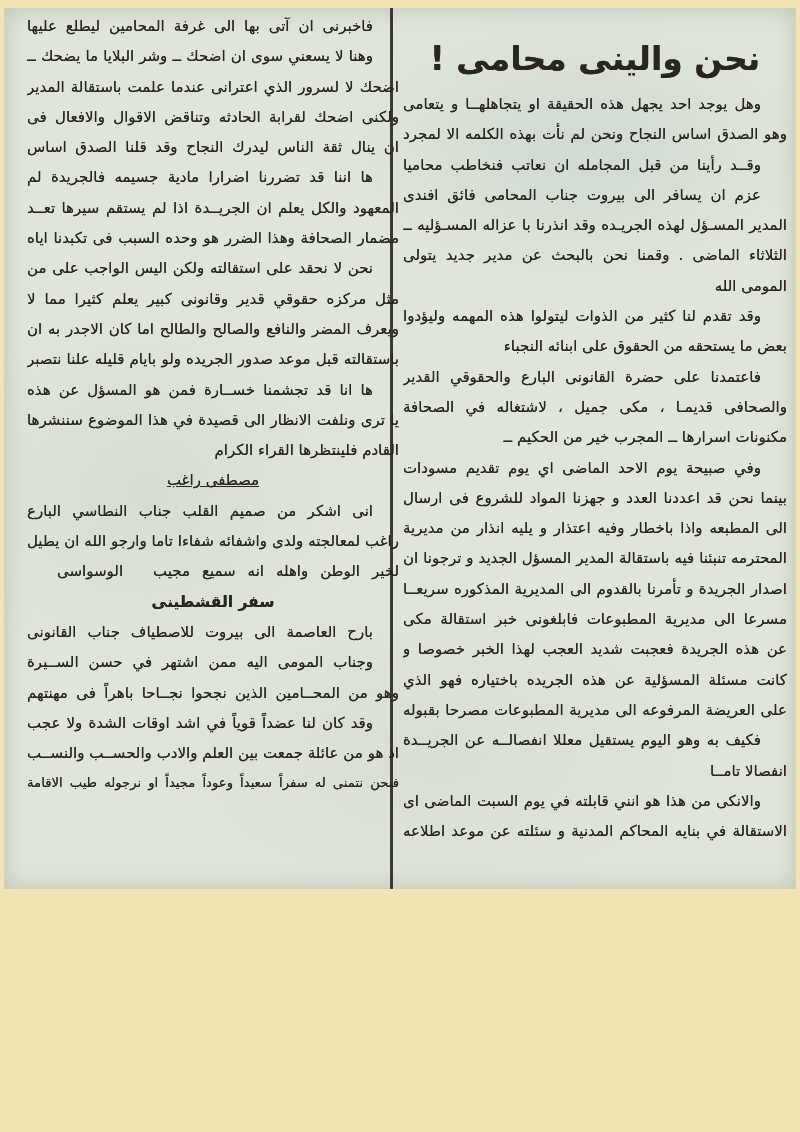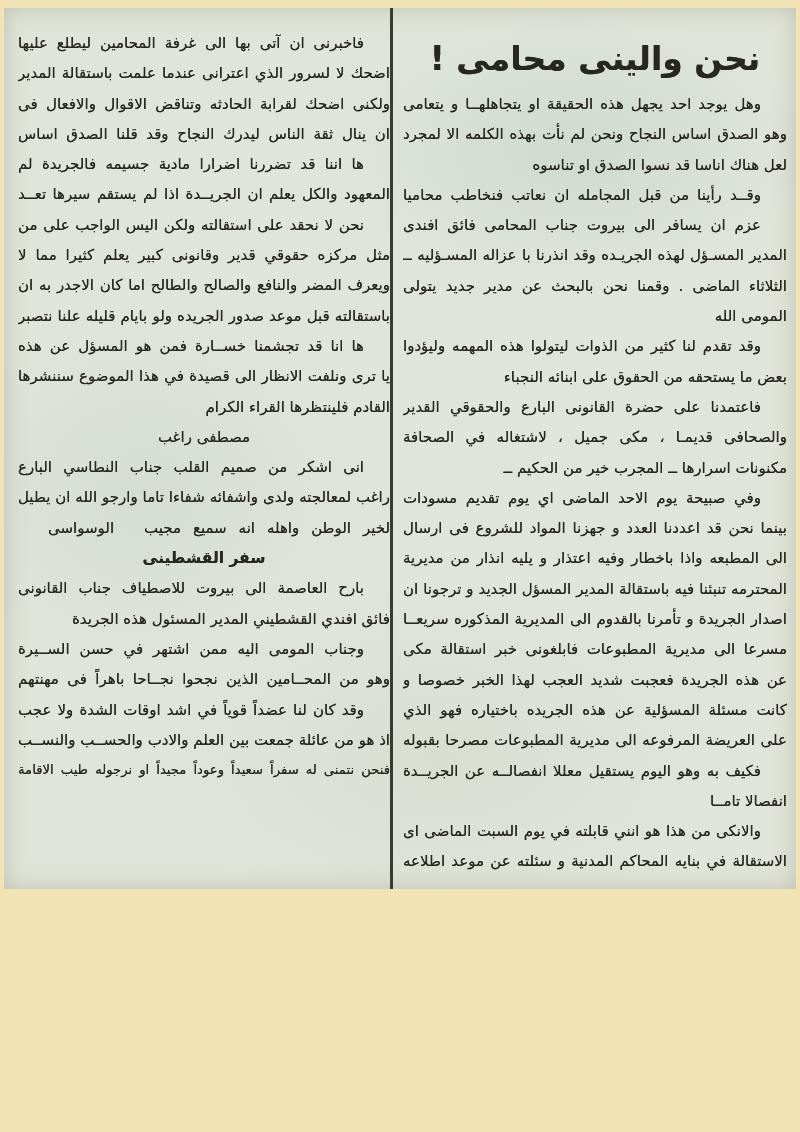--- a/index.html
+++ b/index.html
@@ -22,50 +22,49 @@
   .divider{
     position:absolute;left:386px;top:0;width:3px;height:100%;
     background:#3b3a31;
   }
   .column{
     position:absolute;top:0;bottom:0;direction:rtl;
     color:#28271f;
     text-shadow:0 0 .6px rgba(42,40,28,.85);
   }
   .right-col{left:399px;right:9px;padding-top:23px;}
-  .left-col{left:14px;width:372px;padding-top:20px;}
+  .left-col{left:23px;width:372px;padding-top:3px;}
   .headline{
     margin:2px 0 4px;height:52px;line-height:52px;
     font-size:33px;font-weight:bold;text-align:center;
     letter-spacing:0;white-space:nowrap;
   }
   .line{
     height:30.3px;line-height:30.3px;font-size:15px;
     overflow:hidden;text-align:right;
   }
   .line.first{padding-right:26px;}
   .line.first,.line.justify,.line.spread{
     text-align:justify;text-align-last:justify;
   }
   .line.end{text-align:right;}
-  .line.center{text-align:right;text-align-last:center;}
+  .line.center{text-align:right;text-align-last:center;text-decoration:underline;}
   .line.subhead{text-align:right;text-align-last:center;font-weight:bold;font-size:15.5px;}
   .line.small{font-size:13.2px;}
 </style>
 </head>
 <body>
 
 <div class="scan">
 
   <div class="column right-col">
     <h1 class="headline">نحن والينى محامى !</h1>
     <div>
         <div class="line first">وهل يوجد احد يجهل هذه الحقيقة او يتجاهلهــا و يتعامى عنها</div>
         <div class="line justify">وهو الصدق اساس النجاح ونحن لم نأت بهذه الكلمه الا لمجرد التذكرة</div>
-        <div class="line end">لعل هناك اناسا قد نسوا الصدق او تناسوه</div>
         <div class="line first">وقــد رأينا من قبل المجامله ان نعاتب فنخاطب محاميا حديثــا</div>
         <div class="line first">عزم ان يسافر الى بيروت جناب المحامى فائق افندى القشطينى</div>
         <div class="line justify">المدير المسـؤل لهذه الجريـده وقد انذرنا با عزاله المسـؤليه ــ من يوم</div>
         <div class="line justify">الثلاثاء الماضى . وقمنا نحن بالبحث عن مدير جديد يتولى المسؤلية عوض</div>
         <div class="line end">المومى الله</div>
         <div class="line first">وقد تقدم لنا كثير من الذوات ليتولوا هذه المهمه وليؤدوا للوطن</div>
         <div class="line end">بعض ما يستحقه من الحقوق على ابنائه النجباء</div>
         <div class="line first">فاعتمدنا على حضرة القانونى البارع والحقوقي القدير المحامى حديثا</div>
         <div class="line justify">والصحافى قديمـا ، مكى جميل ، لاشتغاله في الصحافة واطلاعه على</div>
         <div class="line end">مكنونات اسرارها ــ المجرب خير من الحكيم ــ</div>
@@ -83,39 +82,40 @@
         <div class="line first">والانكى من هذا هو انني قابلته في يوم السبت الماضى اى يوم</div>
         <div class="line justify">الاستقالة في بنايه المحاكم المدنية و سئلته عن موعد اطلاعه على المسودات</div>
       </div>
   </div>
 
   <div class="divider"></div>
 
   <div class="column left-col">
     <div>
         <div class="line first">فاخبرنى ان آتى بها الى غرفة المحامين ليطلع عليها</div>
+        <div class="line first">وهنا لا يسعني سوى ان اضحك ــ وشر البلايا ما يضحك ــ</div>
         <div class="line justify">اضحك لا لسرور الذي اعترانى عندما علمت باستقالة المدير المسؤل</div>
         <div class="line justify">ولكنى اضحك لقرابة الحادثه وتناقض الاقوال والافعال فى يوم</div>
         <div class="line justify">ان ينال ثقة الناس ليدرك النجاح وقد قلنا الصدق اساس النجاح</div>
         <div class="line first">ها اننا قد تضررنا اضرارا مادية جسيمه فالجريدة لم تصدر بيومها</div>
         <div class="line justify">المعهود والكل يعلم ان الجريــدة اذا لم يستقم سيرها تعــد مخفقه في</div>
+        <div class="line justify">مضمار الصحافة وهذا الضرر هو وحده السبب فى تكبدنا اياه</div>
         <div class="line first">نحن لا نحقد على استقالته ولكن اليس الواجب على من كان مثله وفى</div>
         <div class="line justify">مثل مركزه حقوقي قدير وقانونى كبير يعلم كثيرا مما لا يعلمه الناس</div>
         <div class="line justify">ويعرف المضر والنافع والصالح والطالح اما كان الاجدر به ان يشعرنا</div>
         <div class="line justify">باستقالته قبل موعد صدور الجريده ولو بايام قليله علنا نتصبر في الامر</div>
         <div class="line first">ها انا قد تجشمنا خســارة فمن هو المسؤل عن هذه الخســارة</div>
         <div class="line justify">يا ترى ونلفت الانظار الى قصيدة في هذا الموضوع سننشرها في العدد</div>
         <div class="line end">القادم فلينتظرها القراء الكرام</div>
         <div class="line center">مصطفى راغب</div>
         <div class="line first">انى اشكر من صميم القلب جناب النطاسي البارع الطبيب مصطفى</div>
         <div class="line justify">راغب لمعالجته ولدى واشفائه شفاءا تاما وارجو الله ان يطيل في بقائه</div>
         <div class="line spread">لخير الوطن واهله انه سميع مجيب  الوسواسى  توفيق</div>
         <div class="line subhead">سفر القشطينى</div>
         <div class="line first">بارح العاصمة الى بيروت للاصطياف جناب القانونى البارع المحامى</div>
-        <div class="line end">فائق افندي القشطيني المدير المسئول هذه الجريدة</div>
         <div class="line first">وجناب المومى اليه ممن اشتهر في حسن الســيرة وطيب الســريره</div>
         <div class="line justify">وهو من المحــامين الذين نجحوا نجــاحا باهراً فى مهنتهم الشريفــة</div>
         <div class="line first">وقد كان لنا عضداً قوياً في اشد اوقات الشدة ولا عجب في ذلك</div>
         <div class="line justify">اذ هو من عائلة جمعت بين العلم والادب والحســب والنســب</div>
         <div class="line small justify">فنحن نتمنى له سفراً سعيداً وعوداً مجيداً او نرجوله طيب الاقامة بالحل والترحال</div>
       </div>
   </div>
 
 </div>
 

